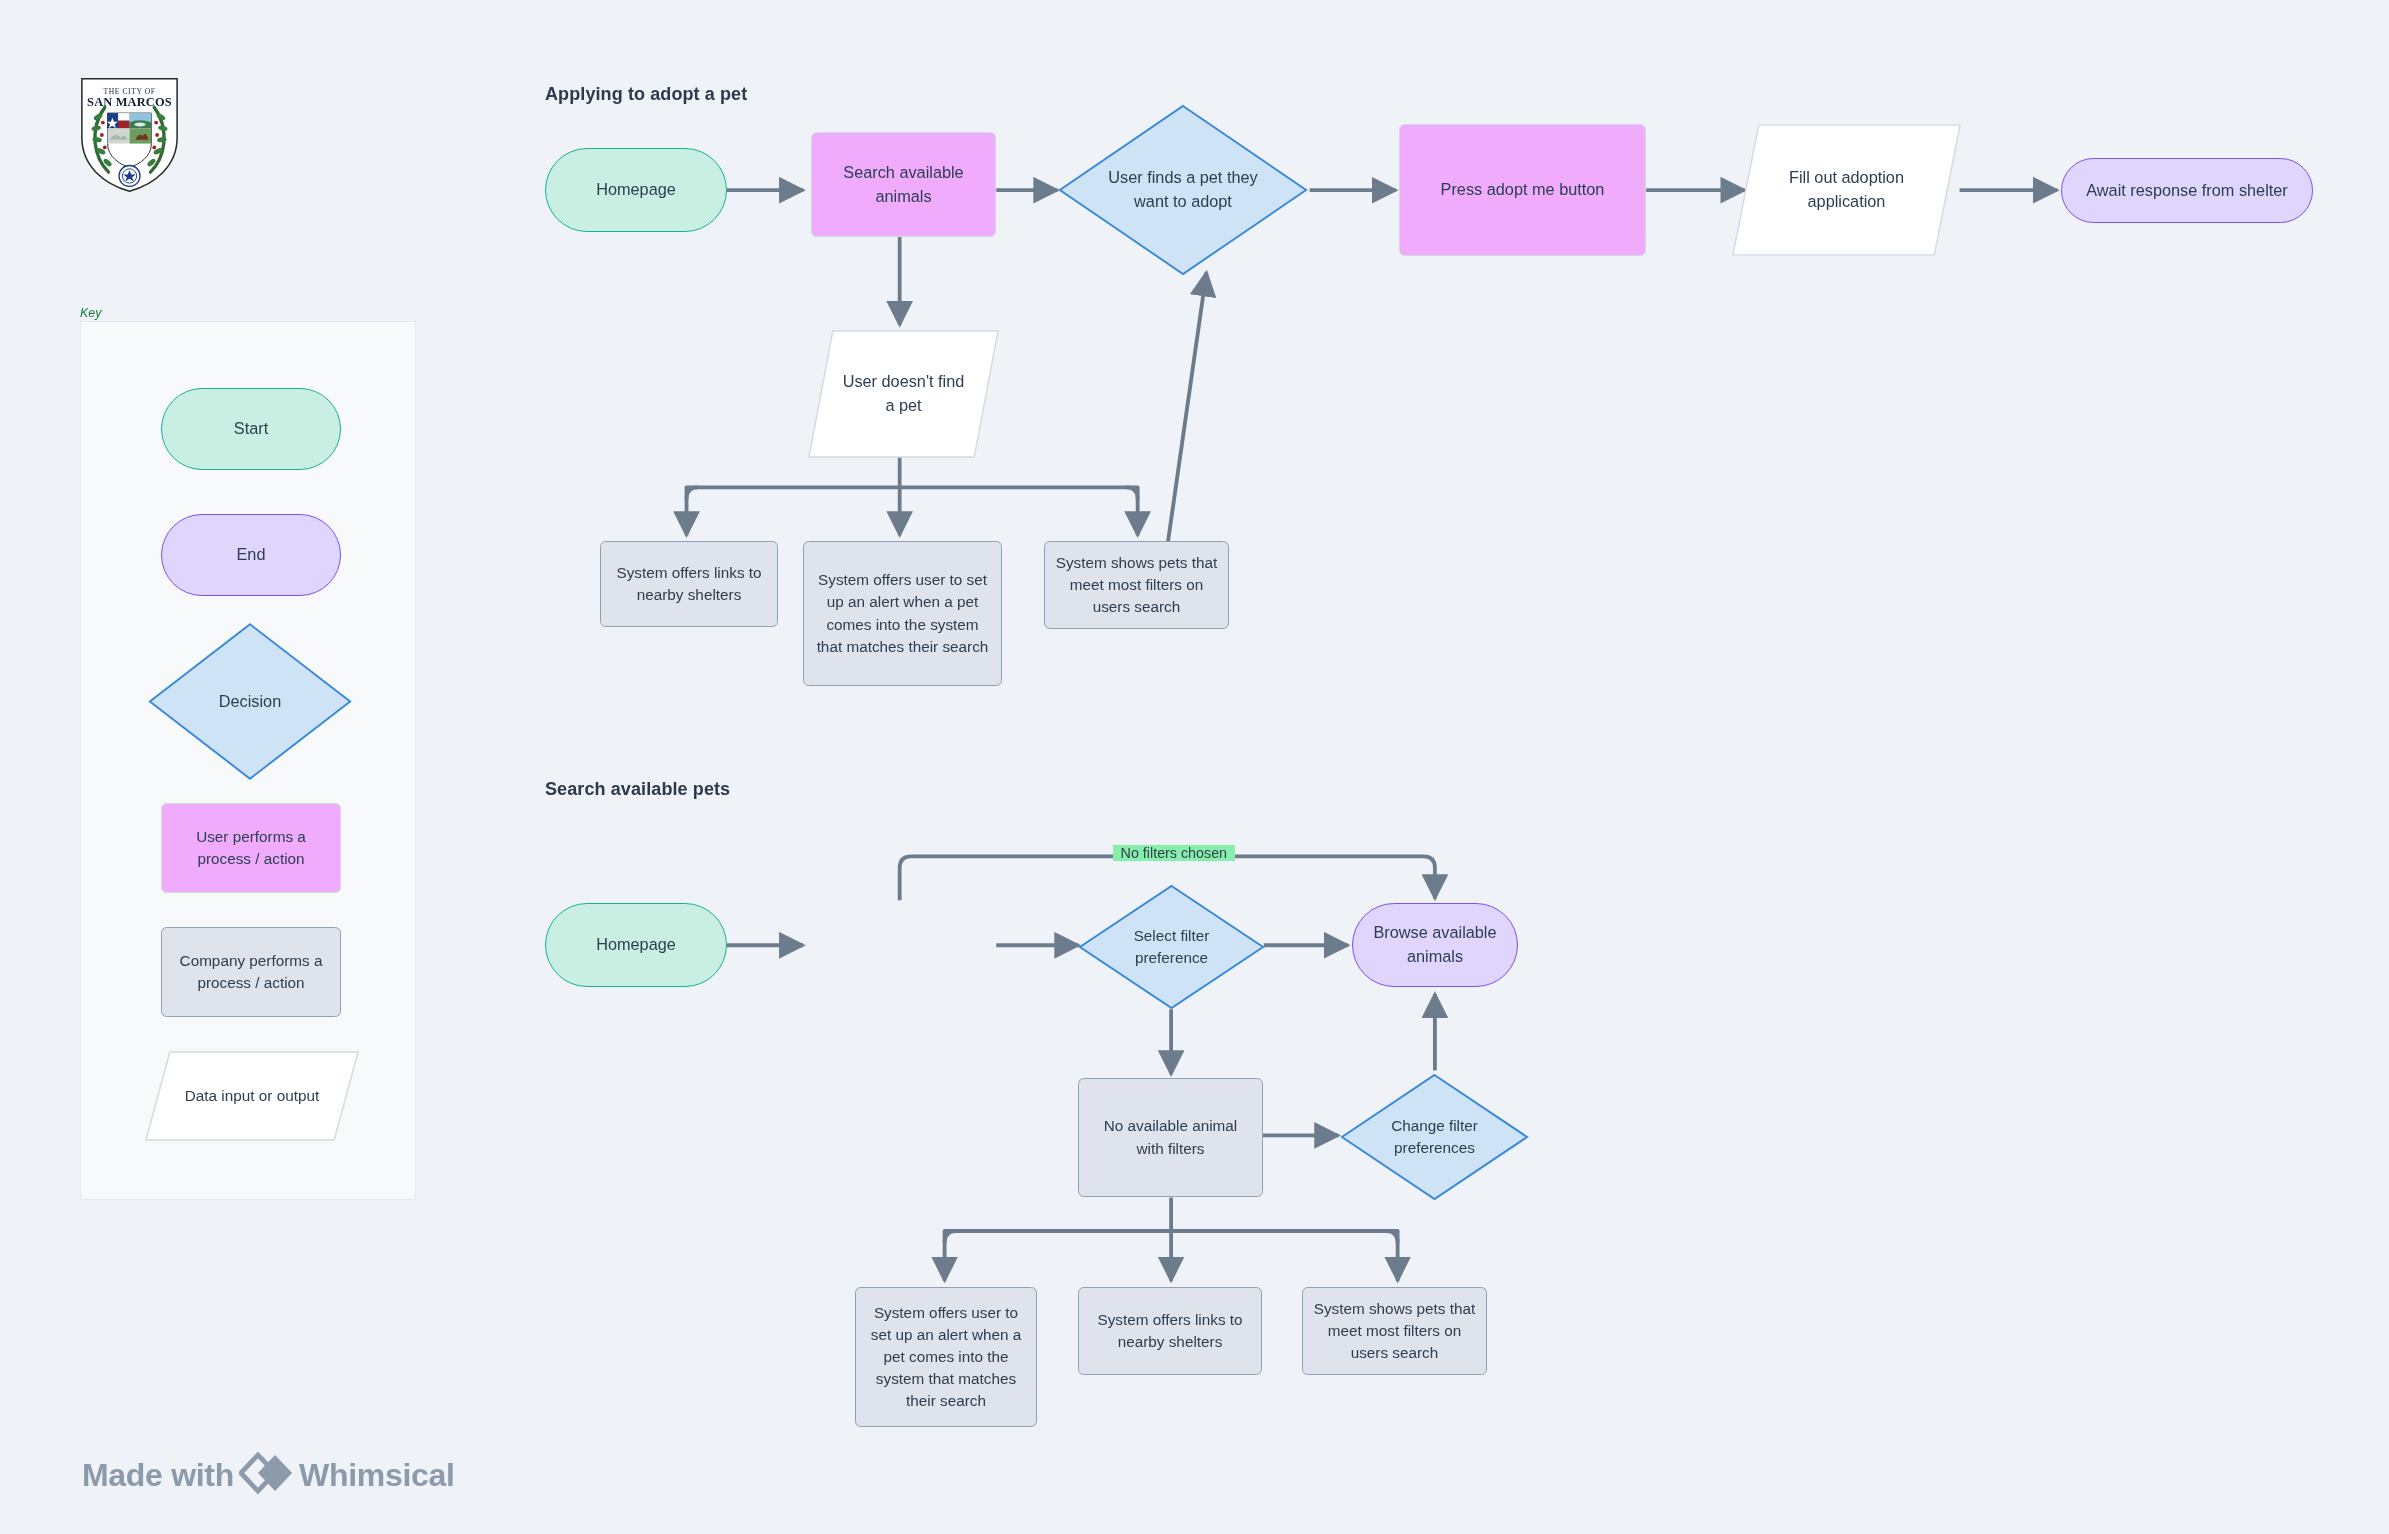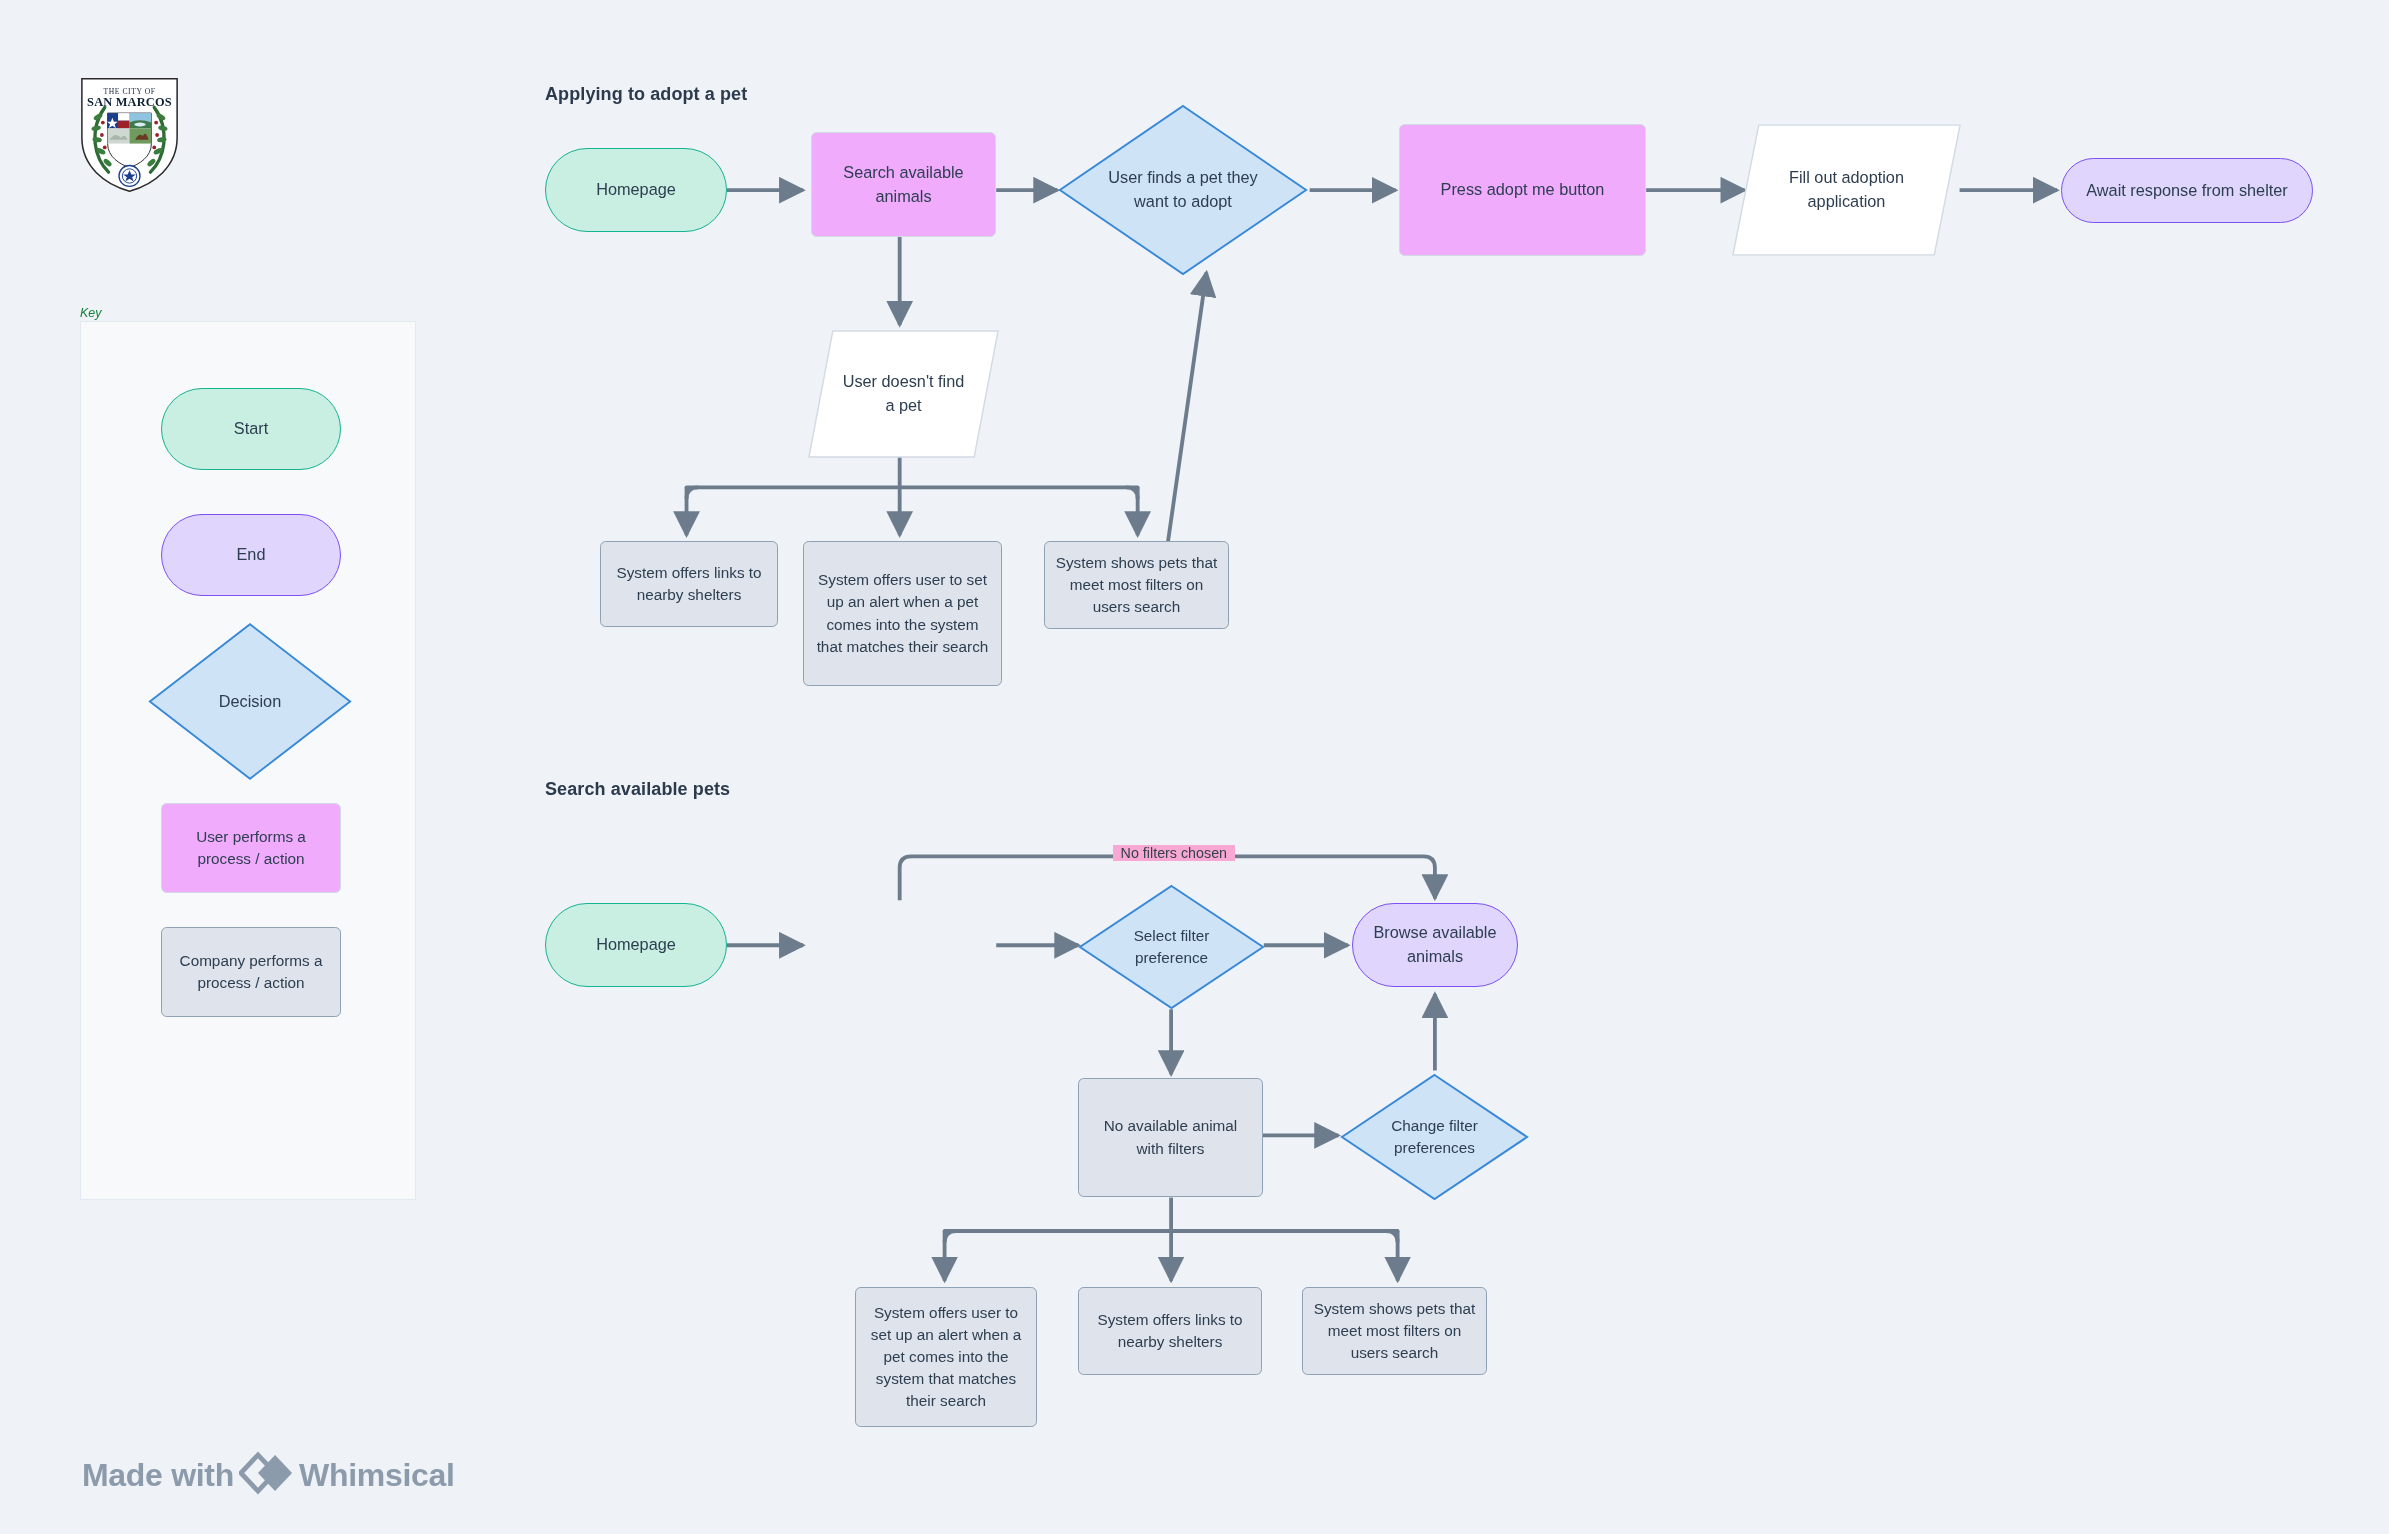--- a/index.html
+++ b/index.html
@@ -84,21 +84,21 @@
     font-size: 32px; font-weight: bold; color: #8c9bab; letter-spacing: -0.3px;
   }
   #footer .whim {
     font-size: 32px; font-weight: bold; color: #8c9bab; letter-spacing: -0.3px;
   }
 
   
   .edge-label {
     position: absolute;
     font-size: 14.3px; color: #33414f;
-    background: #f9a8d4;
+    background: #86efac;
     padding: 0 7.6px;
     white-space: nowrap;
   }
 </style>
 </head>
 <body>
 
 <div id="canvas">
 
   <div id="seal">
@@ -167,20 +167,26 @@
   </div>
 
   <div class="node box-user key-node" style="left:161px; top:803px; width:180px; height:90px; font-size:15.3px;">
     <span>User performs a process / action</span>
   </div>
 
   <div class="node box-company key-node" style="left:161px; top:927px; width:180px; height:90px; font-size:15.3px;">
     <span>Company performs a process / action</span>
   </div>
 
+  <div class="para-wrap" style="left:145px; top:1051px; width:214px; height:90px;">
+    <svg width="214" height="90" viewBox="0 0 224 94">
+      <polygon points="26,1 223,1 198,93 1,93" fill="#ffffff" stroke="#d2dae4" stroke-width="1.5"></polygon>
+    </svg>
+    <div class="para-label" style="font-size:15.3px;">Data input or output</div>
+  </div>
 
   <div class="section-title" style="left:545px; top:84px;">Applying to adopt a pet</div>
   <div class="section-title" style="left:545px; top:779px;">Search available pets</div>
 
   <svg id="edges" viewBox="0 0 2500 1605" width="2390" height="1534">
     <defs>
       <marker id="arrow" viewBox="0 0 10 10" refX="9" refY="5" markerWidth="7" markerHeight="7" orient="auto-start-reverse">
         <path d="M 0 0 L 10 5 L 0 10 z" fill="#6c7c8c"></path>
       </marker>
     </defs>

